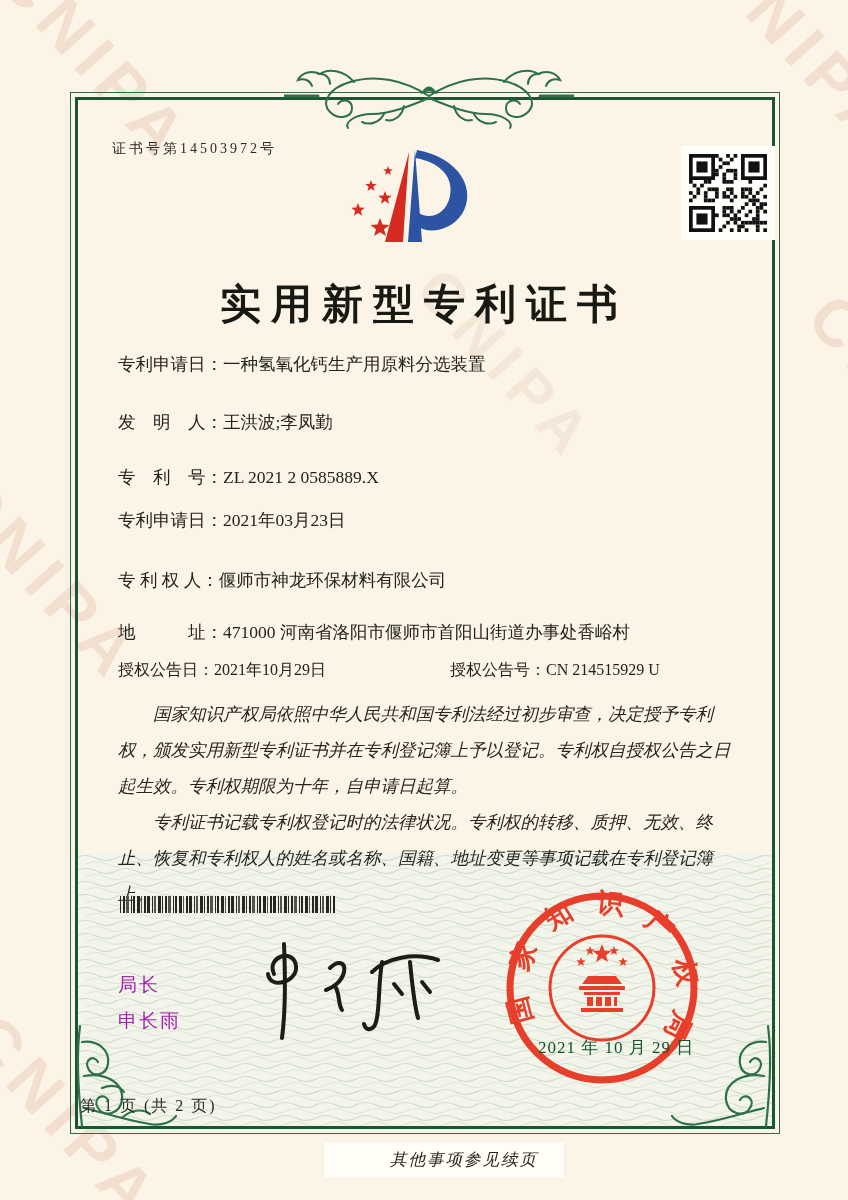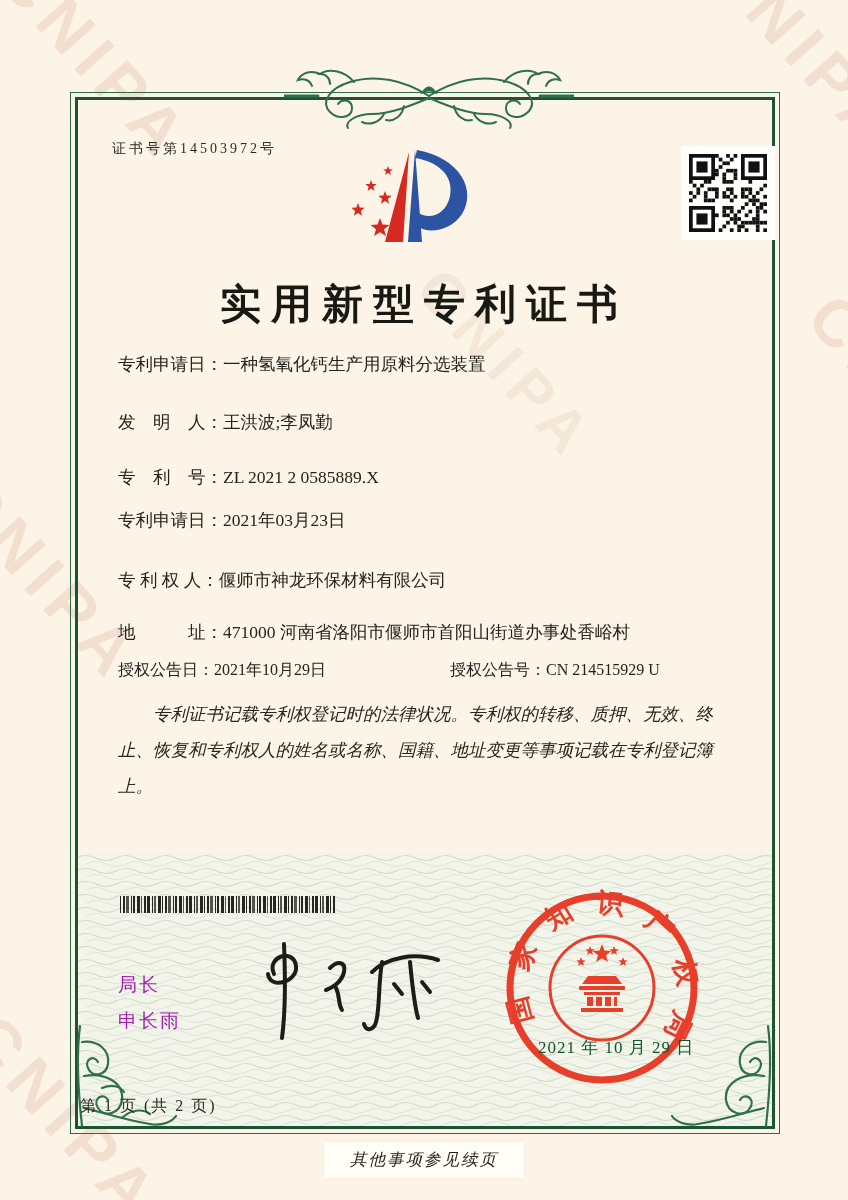--- a/index.html
+++ b/index.html
@@ -50,21 +50,21 @@
 
   .seal{position:absolute;left:502px;top:888px;width:200px;height:200px;z-index:5;}
   .seal-date{position:absolute;left:516px;top:1036px;width:200px;text-align:center;
              font-size:17px;color:#14532d;z-index:6;letter-spacing:1px;white-space:nowrap;}
 
   .pageinfo{position:absolute;left:80px;top:1096px;width:688px;text-align:left;
             font-size:16px;color:#2b2b26;letter-spacing:2px;z-index:4;}
   .contnote{position:absolute;left:324px;top:1142px;width:200px;height:36px;background:#fffdf6;
             display:flex;align-items:center;justify-content:center;font-size:16.5px;
             font-style:italic;color:#26261f;letter-spacing:2px;z-index:4;
-            box-shadow:0 0 4px rgba(0,0,0,.04);}
+            box-shadow:0 0 4px rgba(0,0,0,.04);padding-left:40px;}
 </style>
 </head>
 <body>
 
 <div class="page">
 
   <div class="wm" style="left:-30px;top:20px;">CNIPA</div>
   <div class="wm" style="left:680px;top:10px;">CNIPA</div>
   <div class="wm big" style="left:390px;top:330px;">CNIPA</div>
   <div class="wm" style="left:-80px;top:540px;">CNIPA</div>
@@ -308,20 +308,21 @@
       <div class="row" style="top:216px"><span class="lab">专 利 权 人：</span><span>偃师市神龙环保材料有限公司</span></div>
       <div class="row" style="top:268px"><span class="lab">地　　　址：</span><span>471000 河南省洛阳市偃师市首阳山街道办事处香峪村</span></div>
     </div>
 
     <div class="grant">
       <span>授权公告日：</span><span>2021年10月29日</span>
       <span class="right"><span>授权公告号：</span><span>CN 214515929 U</span></span>
     </div>
 
     <div class="paras">
+      <p>国家知识产权局依照中华人民共和国专利法经过初步审查，决定授予专利权，颁发实用新型专利证书并在专利登记簿上予以登记。专利权自授权公告之日起生效。专利权期限为十年，自申请日起算。</p>
       <p>专利证书记载专利权登记时的法律状况。专利权的转移、质押、无效、终止、恢复和专利权人的姓名或名称、国籍、地址变更等事项记载在专利登记簿上。</p>
     </div>
 
     <div class="barcode">
       <svg id="barsvg" width="218" height="17">
           <rect x="0" y="0" width="1" height="17" fill="#272722"></rect>
           <rect x="3" y="0" width="2" height="17" fill="#272722"></rect>
           <rect x="6" y="0" width="3" height="17" fill="#55534e"></rect>
           <rect x="11" y="0" width="1" height="17" fill="#272722"></rect>
           <rect x="13" y="0" width="2" height="17" fill="#272722"></rect>

